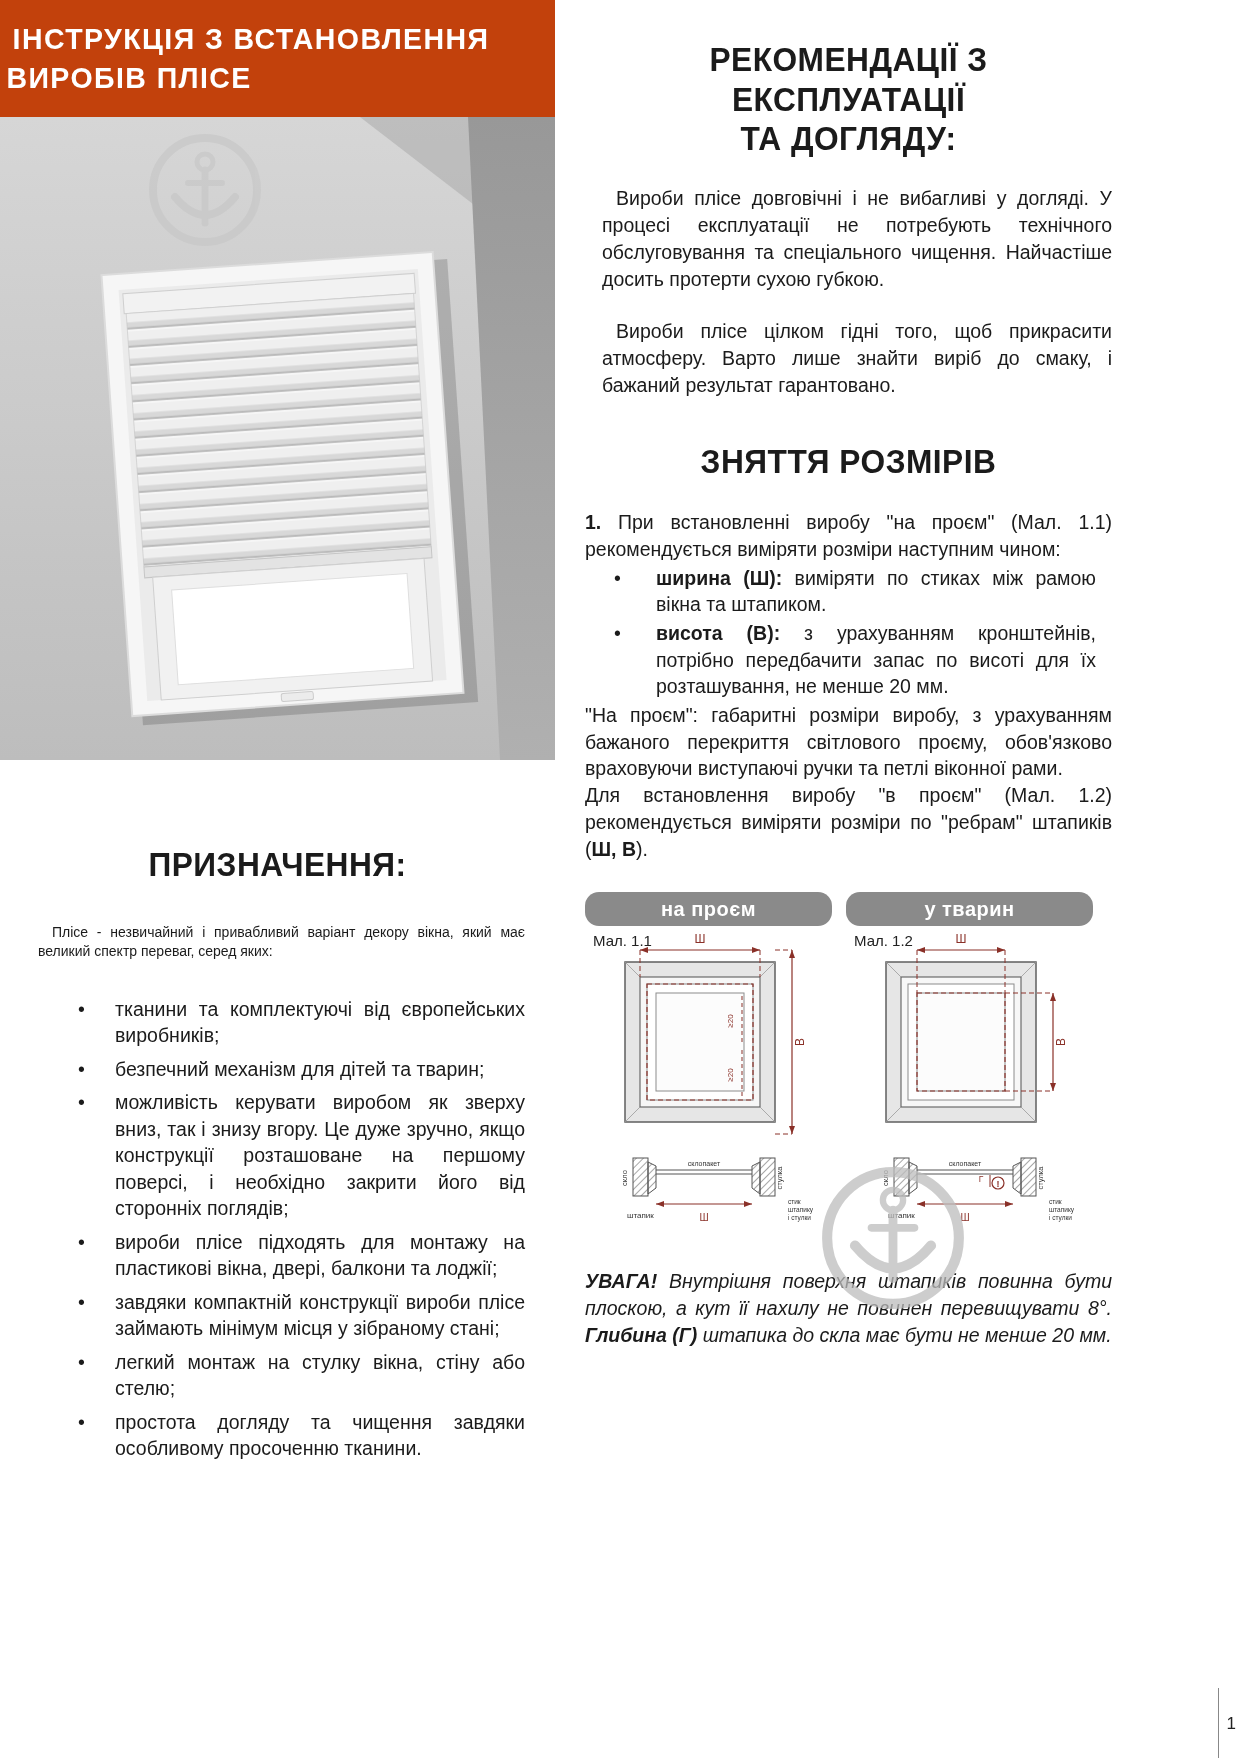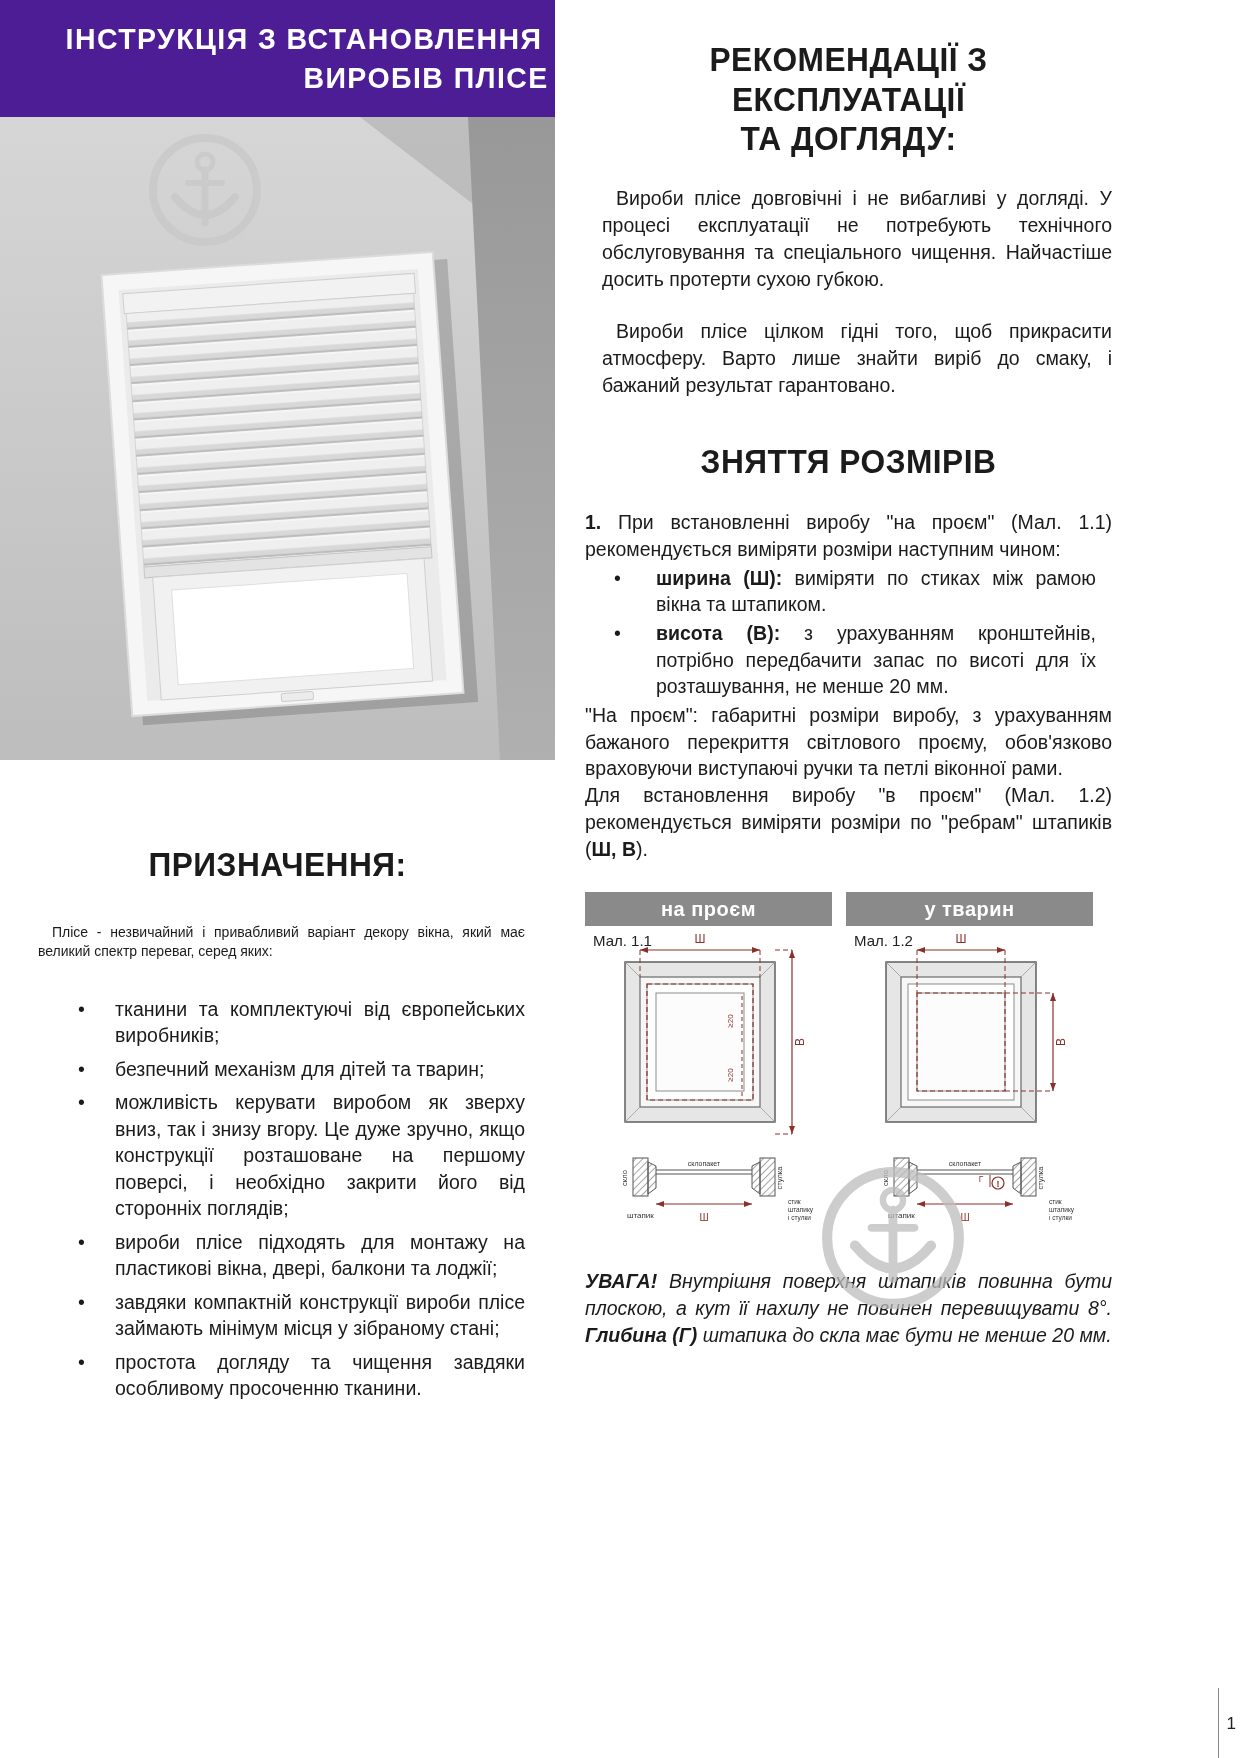--- a/index.html
+++ b/index.html
@@ -2,22 +2,22 @@
 <html><head>
 <meta charset="utf-8">
 <style>
   *{margin:0;padding:0;box-sizing:border-box;}
   html,body{width:1245px;height:1758px;}
   body{position:relative;background:#ffffff;color:#1b1b1b;
        font-family:"Liberation Sans","DejaVu Sans",sans-serif;overflow:hidden;}
 
   
   .col-left{position:absolute;left:0;top:0;width:555px;height:100%;}
-  .left-header{height:117px;background:#4c1d95;color:#fff;display:flex;flex-direction:column;
-               justify-content:center;align-items:flex-end;text-align:center;}
+  .left-header{height:117px;background:#c2410c;color:#fff;display:flex;flex-direction:column;
+               justify-content:center;align-items:flex-start;text-align:center;}
   .left-header .t{font-size:30px;font-weight:700;letter-spacing:1.5px;line-height:1.28;transform:scaleX(.95);}
   .photo{position:relative;width:555px;height:643px;}
   .photo svg{display:block;}
   h2.sec{font-size:33px;font-weight:700;text-align:center;letter-spacing:.5px;transform:scaleX(.96);}
   .purpose-heading{margin-top:86px;}
   .left-body{padding:0 30px 0 38px;}
   .intro{margin-top:39px;font-size:14px;line-height:1.38;text-align:justify;text-indent:14px;}
   ul.blist{list-style:none;margin-top:34px;}
   ul.blist li{position:relative;padding-left:77px;font-size:19.5px;line-height:1.36;
               text-align:justify;margin-bottom:7px;}
@@ -33,21 +33,21 @@
   .sizing{margin-top:28px;font-size:19.5px;line-height:1.37;}
   .sizing p{text-align:justify;}
   ul.slist{list-style:none;margin:2px 16px;}
   ul.slist li{position:relative;padding-left:55px;font-size:19.5px;line-height:1.37;
               text-align:justify;margin:2px 0;}
   ul.slist li::before{content:"•";position:absolute;left:13px;top:0;}
 
   .diagrams{position:relative;margin-top:30px;display:flex;gap:14px;}
   .panel{width:247px;}
   .panel-header{height:34px;background:#8a8a8a;color:#fff;font-weight:700;font-size:20px;
-                display:flex;align-items:center;justify-content:center;letter-spacing:.5px;}
+                display:flex;align-items:center;justify-content:center;letter-spacing:.5px;border-radius:14px;}
   .panel-body svg{display:block;}
   .wm2{position:absolute;left:232px;top:270px;width:152px;height:152px;opacity:.75;pointer-events:none;}
 
   .warning{margin-top:32px;font-size:19.5px;line-height:1.38;text-align:justify;font-style:italic;}
 
   .pageno{position:absolute;right:9px;bottom:0;height:70px;border-left:1.5px solid #888;
           display:flex;align-items:flex-end;padding:0 0 24px 8px;font-size:17px;color:#222;}
 
   svg text{font-family:"Liberation Sans","DejaVu Sans",sans-serif;}
   b{font-weight:700;}
@@ -111,20 +111,21 @@
   <h2 class="sec purpose-heading">ПРИЗНАЧЕННЯ:</h2>
 
   <div class="left-body">
     <p class="intro">Плісе - незвичайний і привабливий варіант декору вікна, який має великий спектр переваг, серед яких:</p>
     <ul class="blist">
       <li>тканини та комплектуючі від європейських виробників;</li>
       <li>безпечний механізм для дітей та тварин;</li>
       <li>можливість керувати виробом як зверху вниз, так і знизу вгору. Це дуже зручно, якщо конструкції розташоване на першому поверсі, і необхідно закрити його від сторонніх поглядів;</li>
       <li>вироби плісе підходять для монтажу на пластикові вікна, двері, балкони та лоджії;</li>
       <li>завдяки компактній конструкції вироби плісе займають мінімум місця у зібраному стані;</li>
+      <li>легкий монтаж на стулку вікна, стіну або стелю;</li>
       <li>простота догляду та чищення завдяки особливому просоченню тканини.</li>
     </ul>
   </div>
 </div>
 
 <div class="col-right">
 
   <h2 class="sec care-heading">
     <span>РЕКОМЕНДАЦІЇ З ЕКСПЛУАТАЦІЇ</span><br>
     <span>ТА ДОГЛЯДУ:</span>

